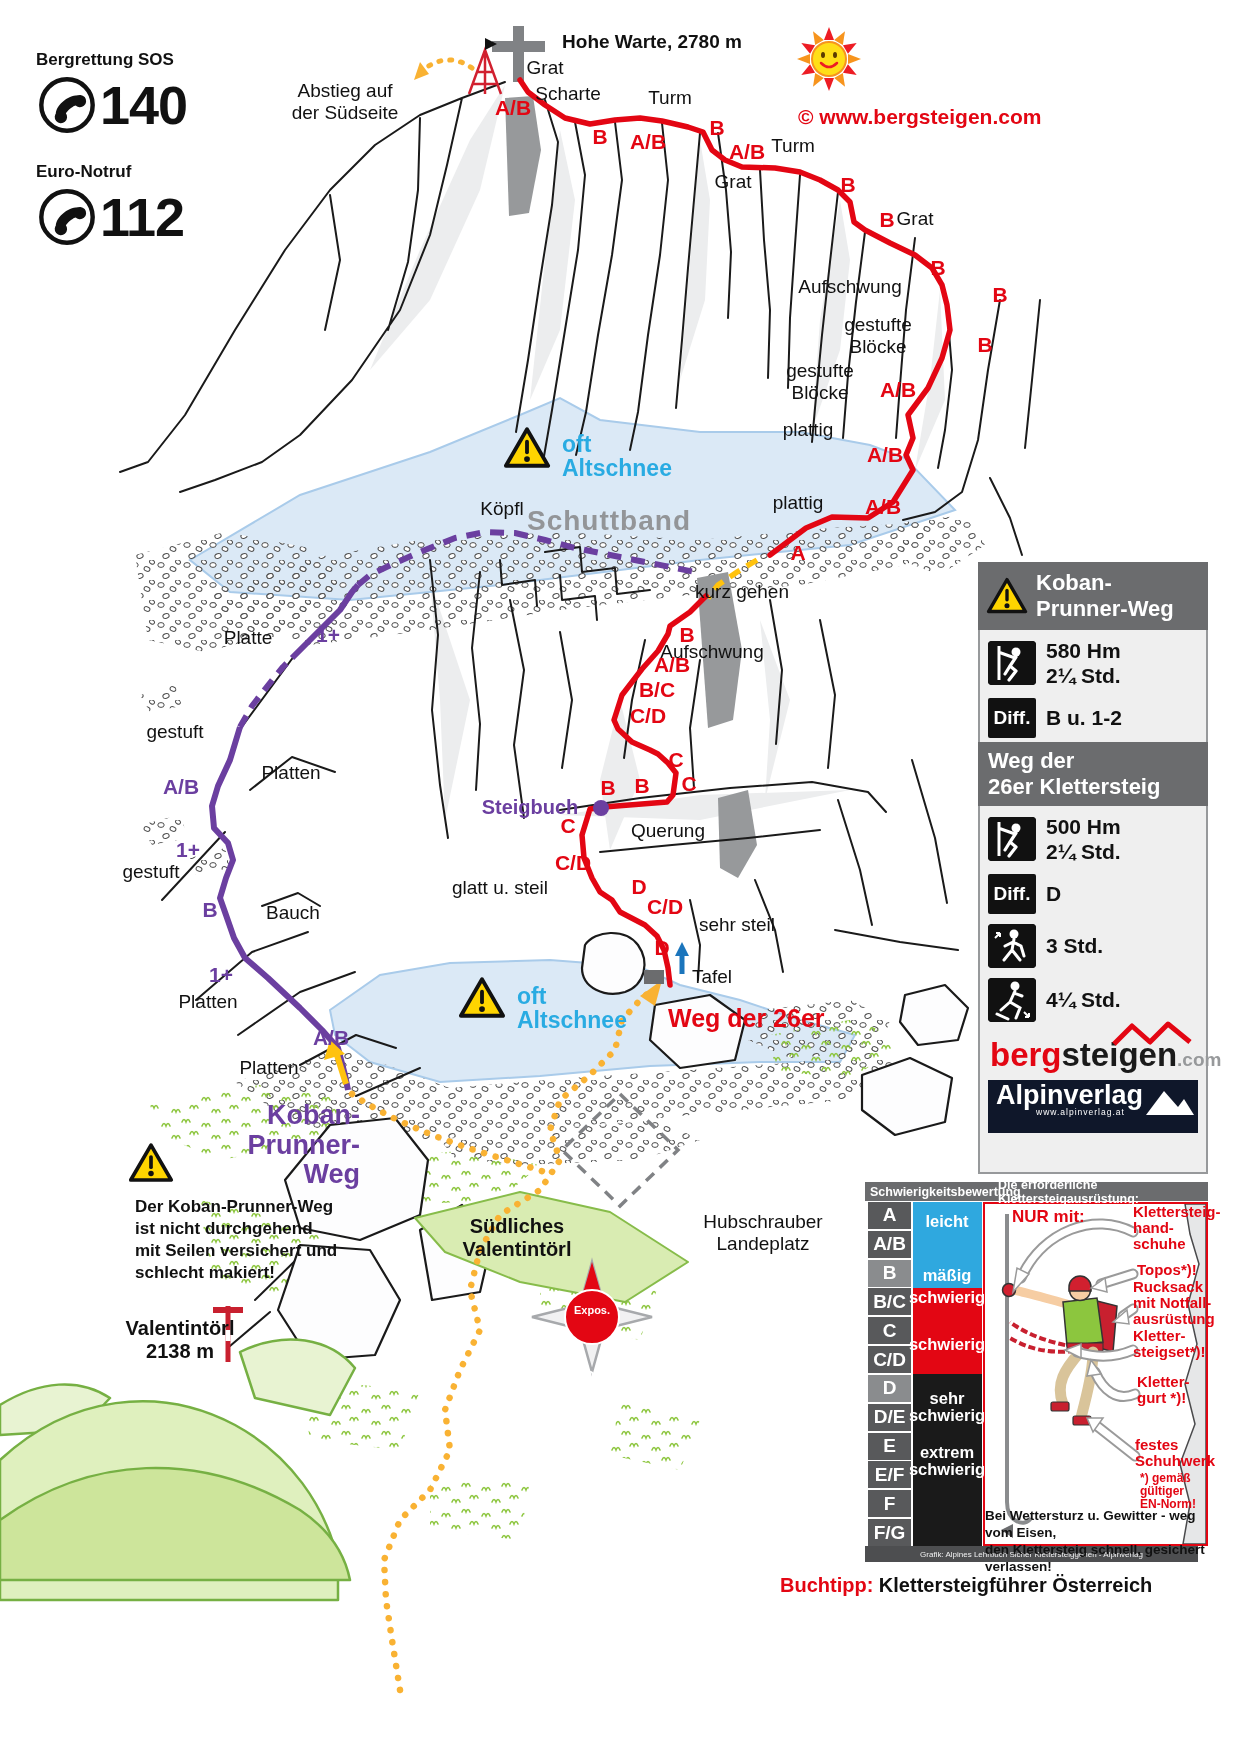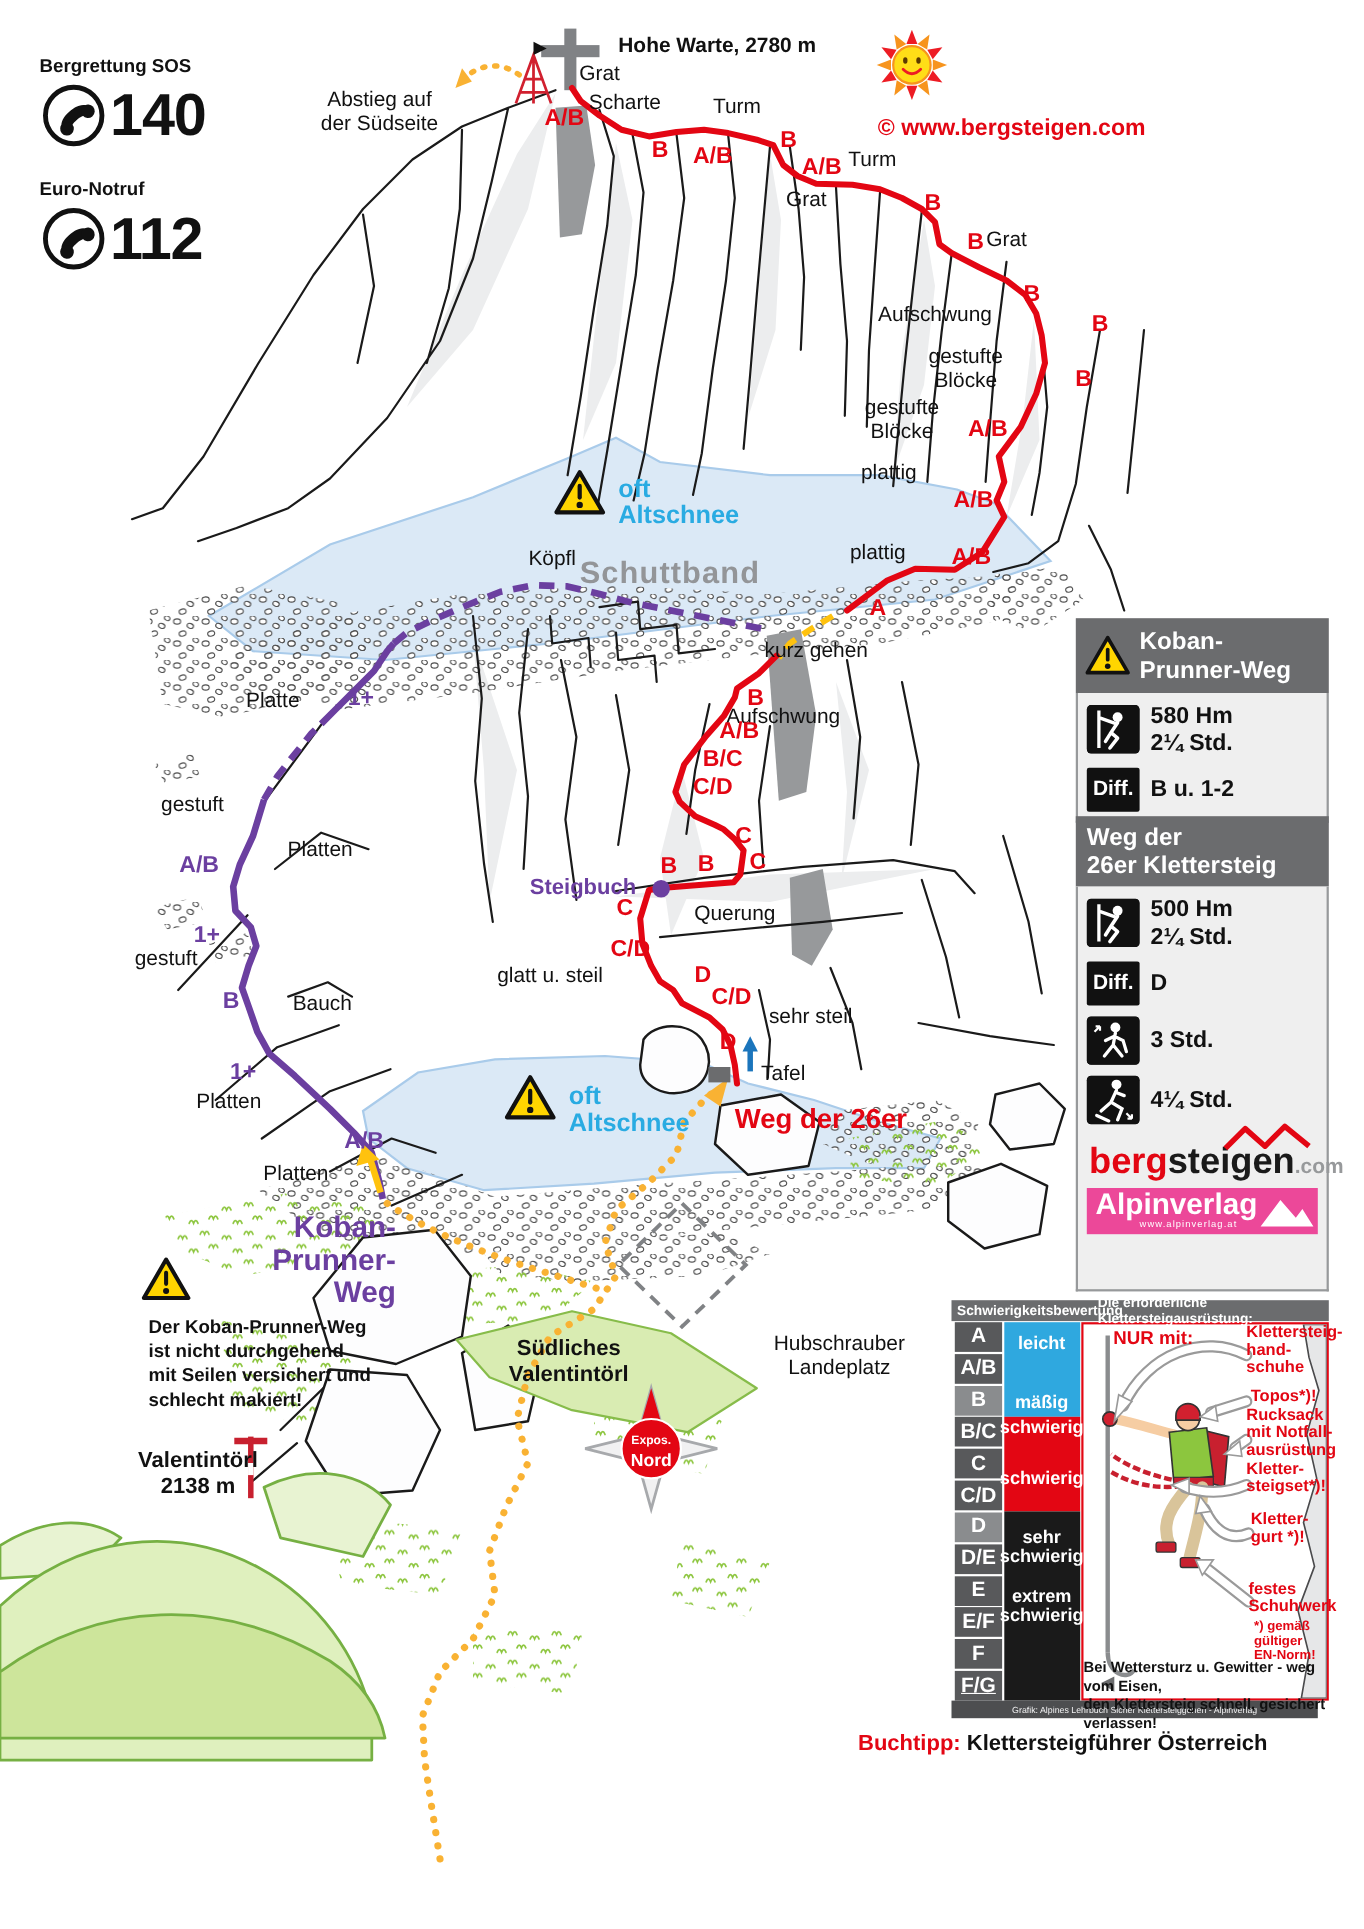--- a/index.html
+++ b/index.html
@@ -21,21 +21,21 @@
   .lgy{font-size:28px;font-weight:bold;color:#939598;letter-spacing:1px;}
   .lsb{font-size:20px;font-weight:bold;color:#6B3FA0;}
   .lcr{font-size:21px;font-weight:bold;color:#E30613;}
   .lwarn{font-size:17px;font-weight:bold;color:#111;line-height:1.3;}
   .leq{font-size:15px;font-weight:bold;color:#E30613;line-height:1.08;}
   .leqb{font-size:17px;font-weight:bold;color:#E30613;}
   .leqs{font-size:12px;font-weight:bold;color:#E30613;line-height:1.1;}
   .lband{font-size:16.5px;font-weight:bold;color:#fff;line-height:1.05;}
   .lph{font-size:12.5px;font-weight:bold;color:#fff;}
   .lcomp1{font-size:11px;font-weight:bold;color:#fff;}
-  .lcomp2{font-size:16px;font-weight:bold;color:#fff;}
+  .lcomp2{font-size:16px;font-weight:bold;color:#fff;margin-top:46px;}
   
   #sos{position:absolute;left:36px;top:50px;z-index:10;}
   .sos-title{font-size:17px;font-weight:bold;margin-bottom:4px;}
   .sos-row{display:flex;align-items:center;margin-bottom:26px;}
   .sos-num{font-size:54px;font-weight:bold;letter-spacing:-1px;margin-left:2px;}
   
   .panel{position:absolute;z-index:5;}
   .p-head{background:#6B6C6E;color:#fff;display:flex;align-items:center;padding:6px 8px;}
   .p-title{font-size:22px;font-weight:bold;line-height:1.2;white-space:pre-line;margin-left:8px;}
   .p-body{background:#EFEFEF;border:2px solid #97999B;border-top:none;padding:8px 8px 6px 8px;}
@@ -43,22 +43,22 @@
   .p-ic{width:48px;height:44px;background:#111;border-radius:4px;flex:0 0 auto;}
   .p-txt{margin-left:10px;font-size:21px;font-weight:bold;line-height:1.2;}
   .p-diff{width:48px;height:40px;background:#111;color:#fff;font-size:19px;font-weight:bold;
           display:flex;align-items:center;justify-content:center;border-radius:2px;flex:0 0 auto;}
   .p-val{margin-left:10px;font-size:21px;font-weight:bold;}
   
   #logo-berg{position:relative;margin:14px 0 6px 2px;font-weight:bold;white-space:nowrap;}
   #logo-berg .b1{color:#E30613;font-size:33px;}
   #logo-berg .b2{color:#1A1A1A;font-size:33px;}
   #logo-berg .b3{color:#97999B;font-size:19px;}
-  #logo-alpin{position:relative;background:#ec4899;color:#fff;height:40px;margin:4px 0 2px 0;
-              padding:2px 6px 0 8px;}
+  #logo-alpin{position:relative;background:#0f172a;color:#fff;height:40px;margin:4px 0 2px 0;
+              padding:2px 6px 11px 8px;}
   #logo-alpin .a1{font-size:27px;font-weight:bold;line-height:1.0;}
   #logo-alpin .a2{font-size:8.5px;letter-spacing:1px;margin-left:40px;margin-top:-2px;}
   
   #scalepanel{position:absolute;left:865px;top:1182px;width:343px;height:380px;z-index:5;}
   #scale-head{position:absolute;left:0;top:0;width:343px;height:19px;background:#6B6C6E;}
   #grade-col{position:absolute;left:3px;top:20px;width:43px;height:346px;}
   .gcell{position:absolute;left:0;width:43px;height:26.9px;background:#58595B;color:#fff;
          font-size:19px;font-weight:bold;display:flex;align-items:center;justify-content:center;}
   .gcell.hl{background:#8A8C8E;}
   .dband{position:absolute;left:48px;width:69px;}
@@ -430,21 +430,21 @@
         <div class="gcell" style="top: 28.83px;">A/B</div>
         <div class="gcell hl" style="top: 57.66px;">B</div>
         <div class="gcell" style="top: 86.49px;">B/C</div>
         <div class="gcell" style="top: 115.32px;">C</div>
         <div class="gcell" style="top: 144.15px;">C/D</div>
         <div class="gcell hl" style="top: 172.98px;">D</div>
         <div class="gcell" style="top: 201.81px;">D/E</div>
         <div class="gcell" style="top: 230.64px;">E</div>
         <div class="gcell" style="top: 259.47px;">E/F</div>
         <div class="gcell" style="top: 288.3px;">F</div>
-        <div class="gcell" style="top: 317.13px; text-decoration: underline;">F/G</div>
+        <div class="gcell" style="top: 317.13px;">F/G</div>
       </div>
   <div class="dband" id="band-blue"></div>
   <div class="dband" id="band-red"></div>
   <div class="dband" id="band-black"></div>
   <div id="equipbox">
     <svg width="221" height="340" viewBox="0 0 221 340">
       <path d="M200,0 L221,0 L221,340 L198,340 L205,300 L195,260 L210,220 L200,180 L212,140 L203,100 L214,60 L205,30 Z" fill="#E6E7E8" stroke="#4A4A4C" stroke-width="1.5"></path>
       <line x1="22" y1="10" x2="22" y2="298" stroke="#8A8C8E" stroke-width="4"></line>
       <path d="M22,298 C22,318 40,324 46,314" stroke="#8A8C8E" stroke-width="4" fill="none"></path>
       <path d="M16,326 L28,320 L28,334 Z" fill="#6B6C6E"></path>

